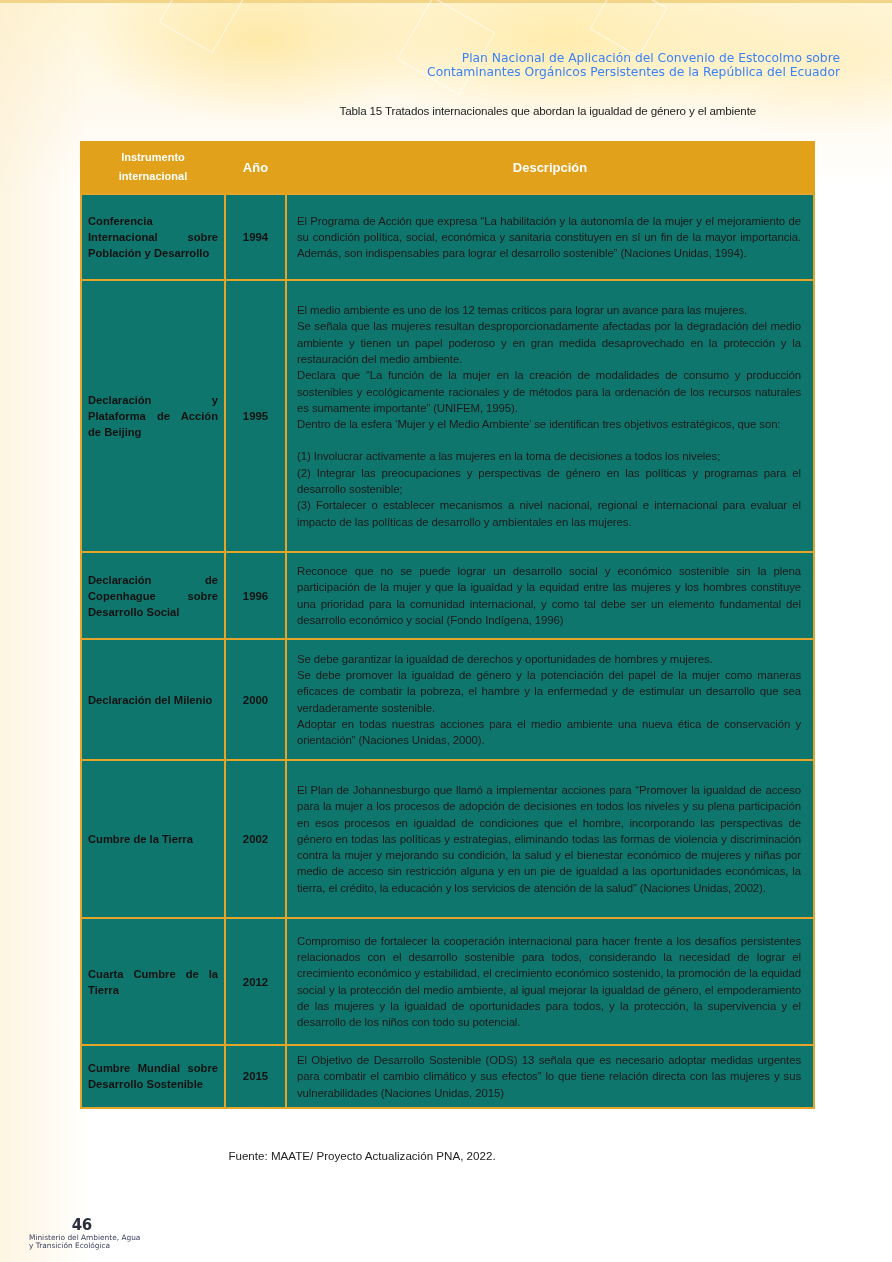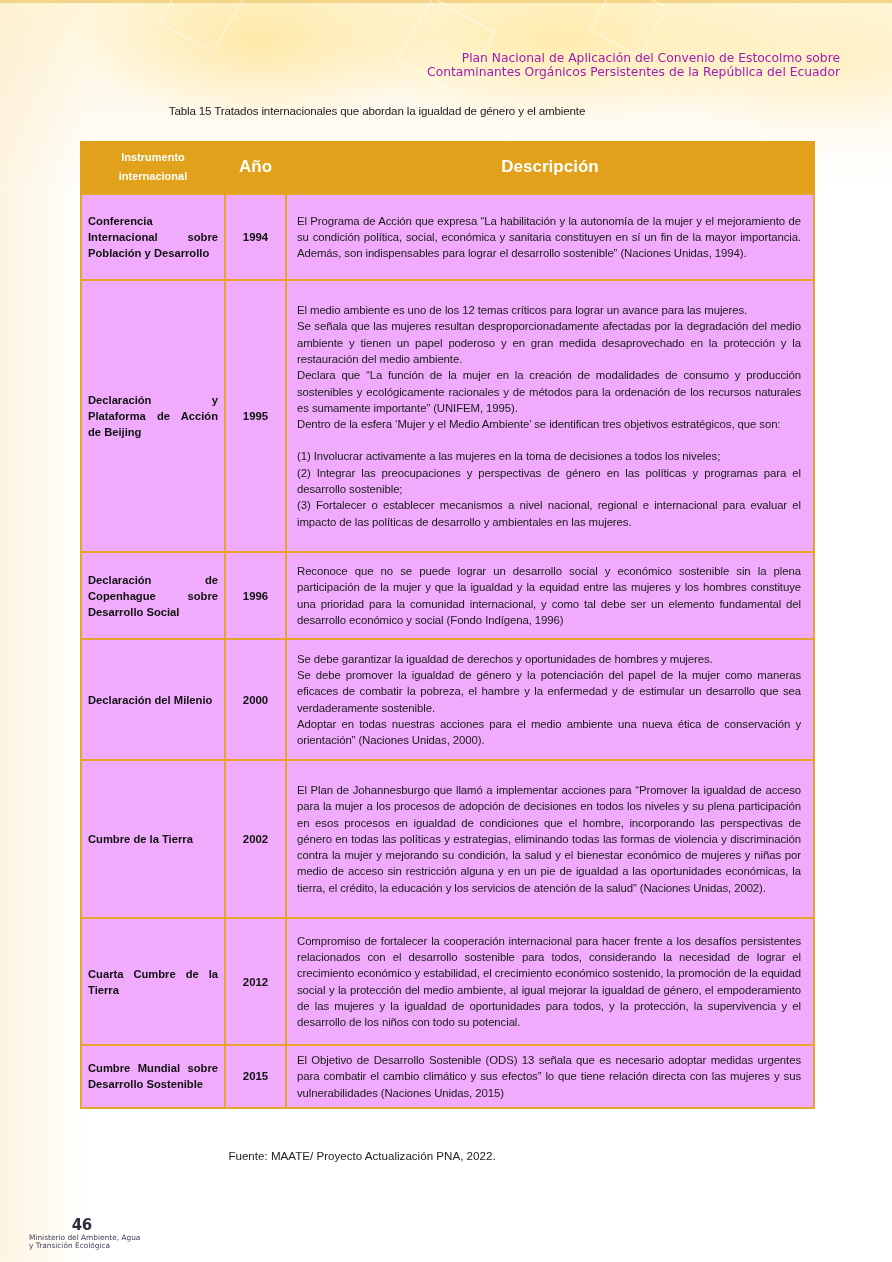--- a/index.html
+++ b/index.html
@@ -22,46 +22,46 @@
     background: linear-gradient(90deg, rgba(252,236,200,0.55), rgba(255,255,255,0));
   }
   .top-strip {
     position: absolute; left: 0; top: 0; width: 892px; height: 3px;
     background: #f3d58a;
   }
   .hex { position: absolute; border: 1.5px solid rgba(255,255,255,0.65); }
   .running-head {
     position: absolute; right: 52px; top: 52px; text-align: right;
     font-family: "DejaVu Sans", sans-serif; font-size: 12.3px; line-height: 13.5px;
-    color: #a21caf;
+    color: #3b82f6;
   }
   .caption {
-    position: absolute; left: 0; width: 756px; top: 104px; text-align: center;
+    position: absolute; left: 0; width: 756px; top: 104px; text-align: right;
     font-family: "Liberation Sans", sans-serif; font-size: 11.6px; color: #222;
     letter-spacing: -0.15px;
   }
   .caption span { margin-left: -2px; }
   table.t {
     position: absolute; left: 80px; top: 141px; width: 733px;
     border-collapse: collapse; table-layout: fixed;
     font-family: "Liberation Sans", sans-serif;
   }
   table.t col.c1 { width: 144px; }
   table.t col.c2 { width: 61px; }
   table.t col.c3 { width: 528px; }
   table.t th {
     background: #e2a11b; color: #ffffff; font-weight: bold;
     height: 52px; padding: 0; text-align: center; vertical-align: middle;
     border-left: 2px solid #e2a11b; border-right: 2px solid #e2a11b;
   }
   table.t th.h1 { font-size: 11px; line-height: 19px; font-weight: bold; }
-  table.t th.h2, table.t th.h3 { font-size: 17px; }
+  table.t th.h2, table.t th.h3 { font-size: 13px; }
   table.t td {
     border: 2px solid #e5a52a; padding: 0; vertical-align: middle;
-    background: #f0abfc;
+    background: #0f766e;
     margin-top: 28px;
   }
   td.inst {
     font-size: 11.2px; font-weight: bold; line-height: 16px;
     padding: 0 6px 0 6px !important; text-align: justify; color: #111;
   }
   td.year { font-size: 11.4px; font-weight: bold; text-align: center; color: #111; }
   td.desc {
     font-size: 11.4px; line-height: 16.3px; color: #1a1a1a;
     padding: 6px 12px 6px 10px !important; text-align: justify;

